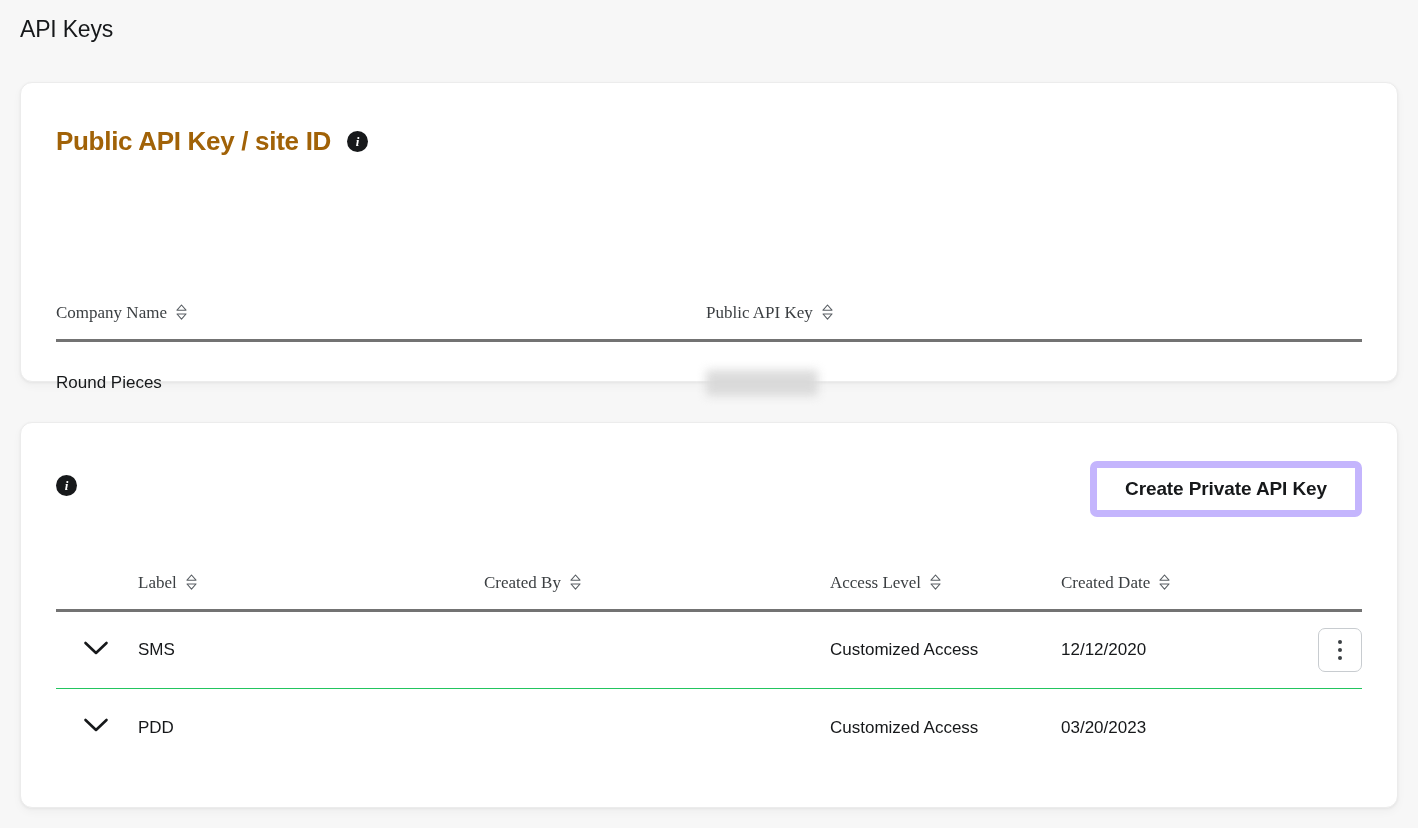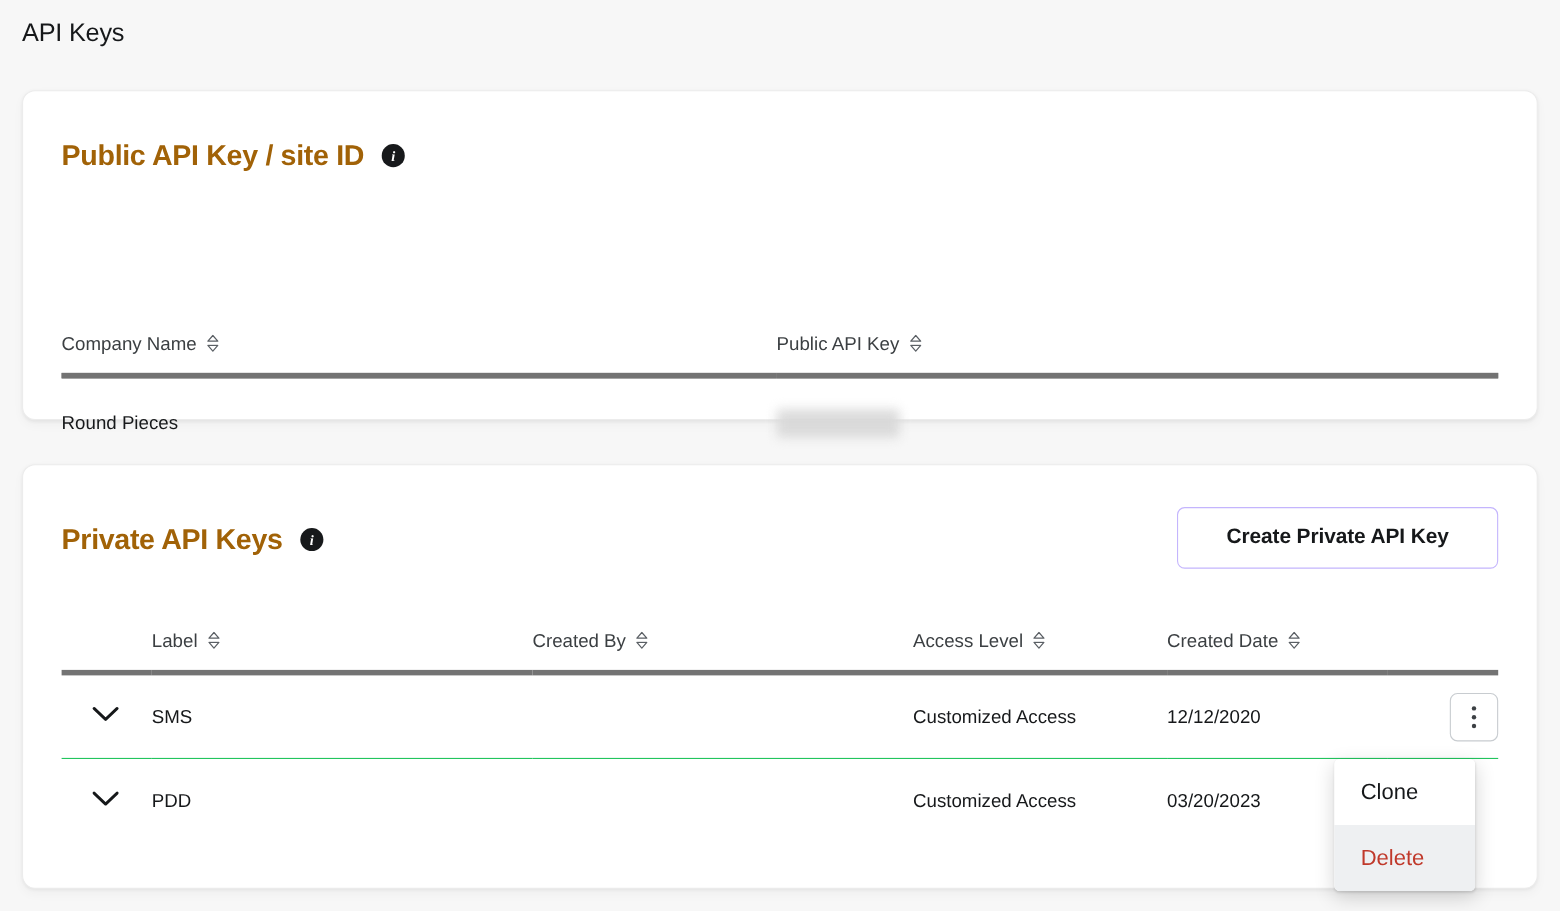--- a/index.html
+++ b/index.html
@@ -98,21 +98,21 @@
     gap: 9px;
     cursor: pointer;
   }
   .tbl td {
     font-size: 17px;
     color: #16181a;
     padding: 0;
     vertical-align: middle;
     white-space: nowrap;
   }
-  .tbl thead tr { border-bottom: 5px solid #737373; }
+  .tbl thead tr { border-bottom: 3px solid #737373; font-family: Liberation Serif, serif; }
 
   
   .sort-icon {
     display: inline-flex;
     flex-direction: column;
     align-items: center;
     justify-content: center;
     gap: 2px;
     width: 11px;
     cursor: pointer;
@@ -138,23 +138,23 @@
 
   
   #private-heading { left: 35px; top: 52px; }
   #public-heading  { left: 35px; top: 43px; }
 
   .create-btn {
     position: absolute;
     right: 35px;
     top: 38px;
     height: 56px;
-    padding: 0 44px;
+    padding: 0 28px;
     background: #ffffff;
-    border: 1px solid #c4b5fd;
+    border: 7px solid #c4b5fd;
     border-radius: 7px;
     font-family: "Liberation Sans", sans-serif;
     font-size: 19px;
     font-weight: bold;
     color: #16181a;
     letter-spacing: -0.1px;
     cursor: pointer;
   }
 
   #private-table { top: 150px; }
@@ -280,21 +280,20 @@
           </td>
         </tr>
       </tbody>
     </table>
 
   </section>
 
   <section class="card" id="card-private">
 
     <div class="card-heading" id="private-heading">
-      <span class="htext">Private API Keys</span>
       <span class="info-icon">i</span>
     </div>
 
     <button class="create-btn">Create Private API Key</button>
 
     <table class="tbl" id="private-table">
       <colgroup>
           <col class="cx">
           <col class="c1">
           <col class="c2">
@@ -395,18 +394,14 @@
           <td></td>
           <td>Customized Access</td>
           <td>03/20/2023</td>
           <td class="actions"></td>
         </tr>
       </tbody>
     </table>
 
   </section>
 
-  <div class="menu">
-    <div class="menu-item">Clone</div>
-    <div class="menu-item danger hovered">Delete</div>
-  </div>
 
 </div>
 
 </body></html>

